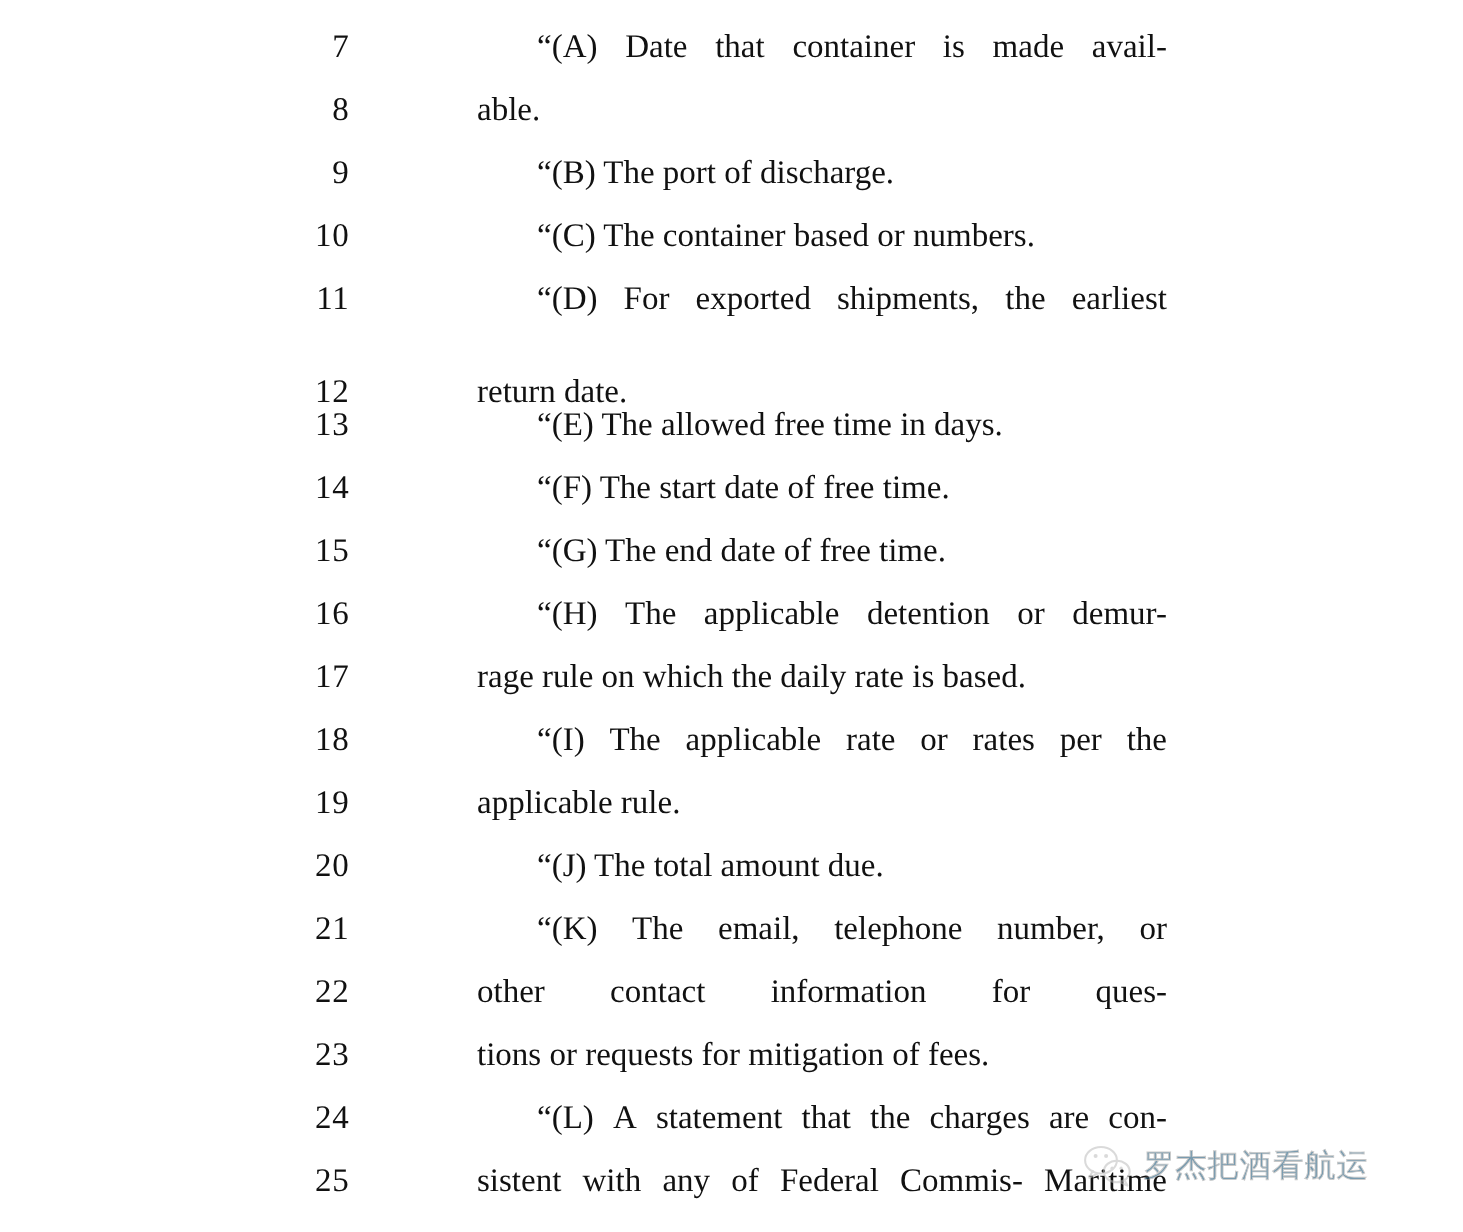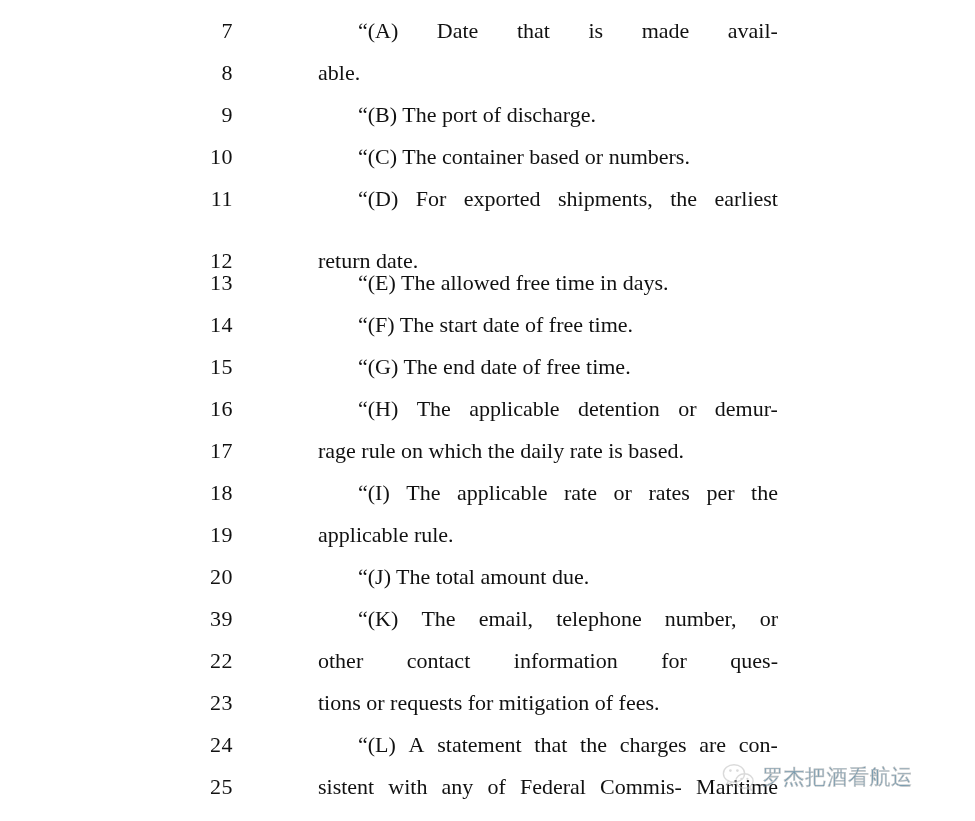--- a/index.html
+++ b/index.html
@@ -104,20 +104,21 @@
 <body>
 
 <div id="page">
   <div id="lines-container">
       <div class="line" style="top: 10px;">
         <div class="line-number">7</div>
         <div class="line-text indent justify">
           <span class="w">“(A)</span>
           <span class="w">Date</span>
           <span class="w">that</span>
+          <span class="w">container</span>
           <span class="w">is</span>
           <span class="w">made</span>
           <span class="w">avail-</span>
         </div>
       </div>
       <div class="line" style="top: 52px;">
         <div class="line-number">8</div>
         <div class="line-text">able.</div>
       </div>
       <div class="line" style="top: 94px;">
@@ -185,21 +186,21 @@
       </div>
       <div class="line" style="top: 514px;">
         <div class="line-number">19</div>
         <div class="line-text">applicable rule.</div>
       </div>
       <div class="line" style="top: 556px;">
         <div class="line-number">20</div>
         <div class="line-text indent">“(J) The total amount due.</div>
       </div>
       <div class="line" style="top: 598px;">
-        <div class="line-number">39</div>
+        <div class="line-number">21</div>
         <div class="line-text indent justify">
           <span class="w">“(K)</span>
           <span class="w">The</span>
           <span class="w">email,</span>
           <span class="w">telephone</span>
           <span class="w">number,</span>
           <span class="w">or</span>
         </div>
       </div>
       <div class="line" style="top: 640px;">

